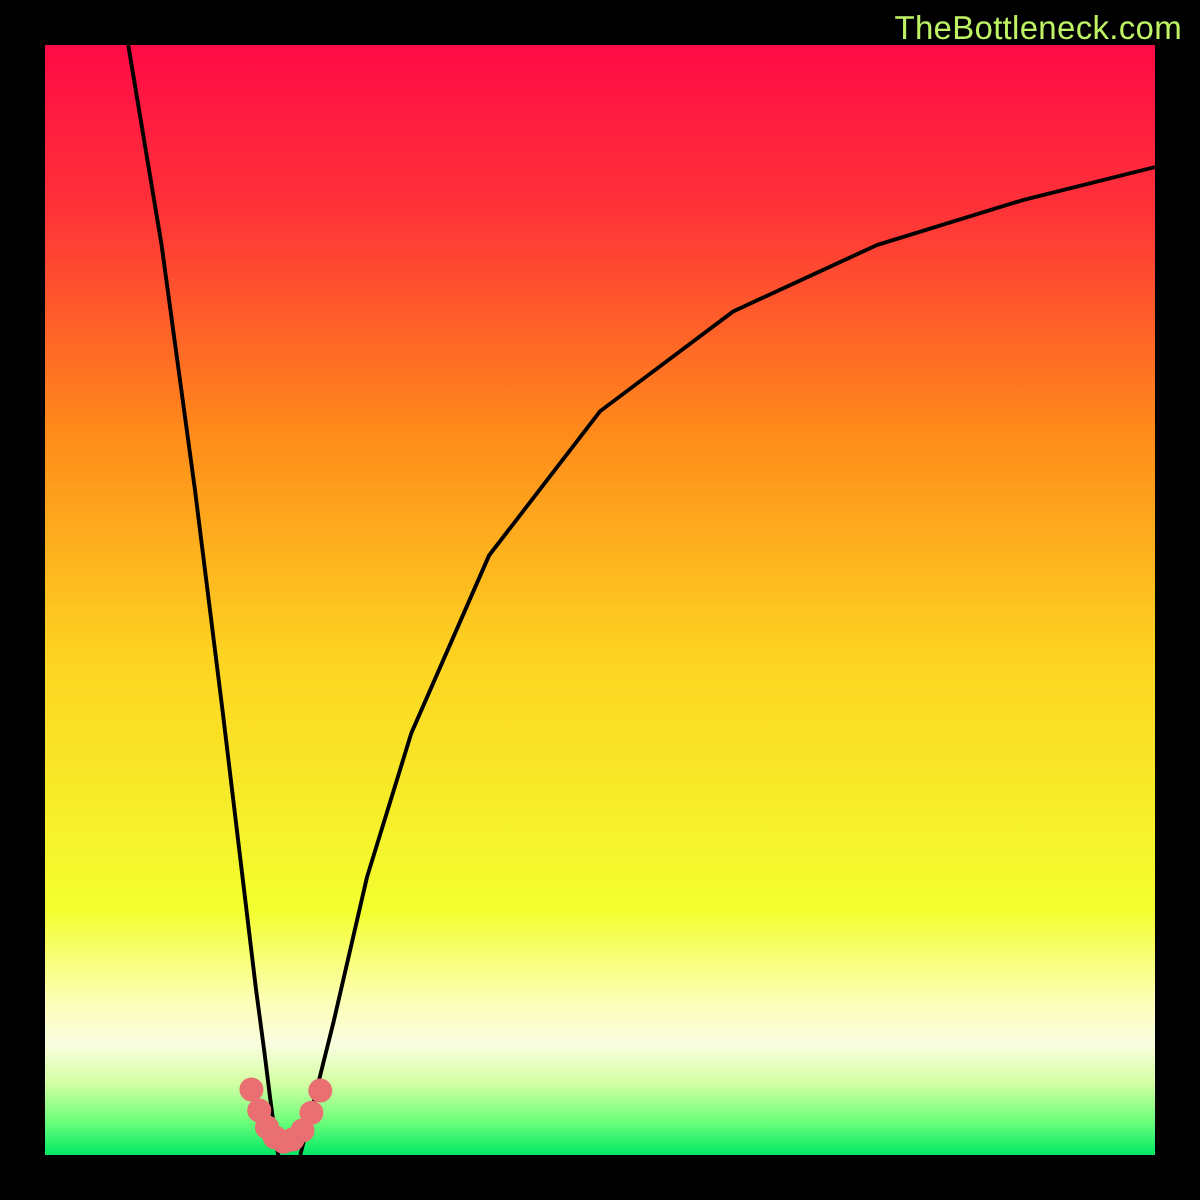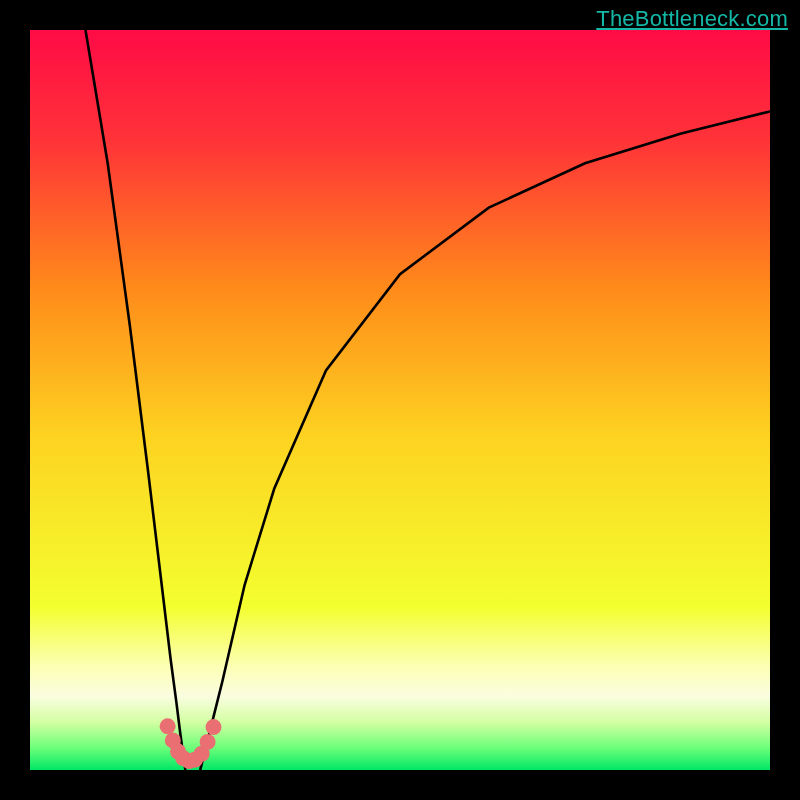--- a/index.html
+++ b/index.html
@@ -28,24 +28,23 @@
   .gradient-bg {
     position: absolute;
     left: 0; top: 0;
     width: 100%; height: 100%;
   }
   .watermark {
     position: absolute;
     top: 6px;
     right: 12px;
     font-size: 22px;
-    color: #14b8a6;
+    color: #bef264;
     font-weight: 500;
     letter-spacing: 0.2px;
-    text-decoration: underline;
   }
   svg.curve {
     position: absolute;
     left: 0; top: 0;
     width: 100%;
     height: 100%;
   }
 </style>
 </head>
 <body>

